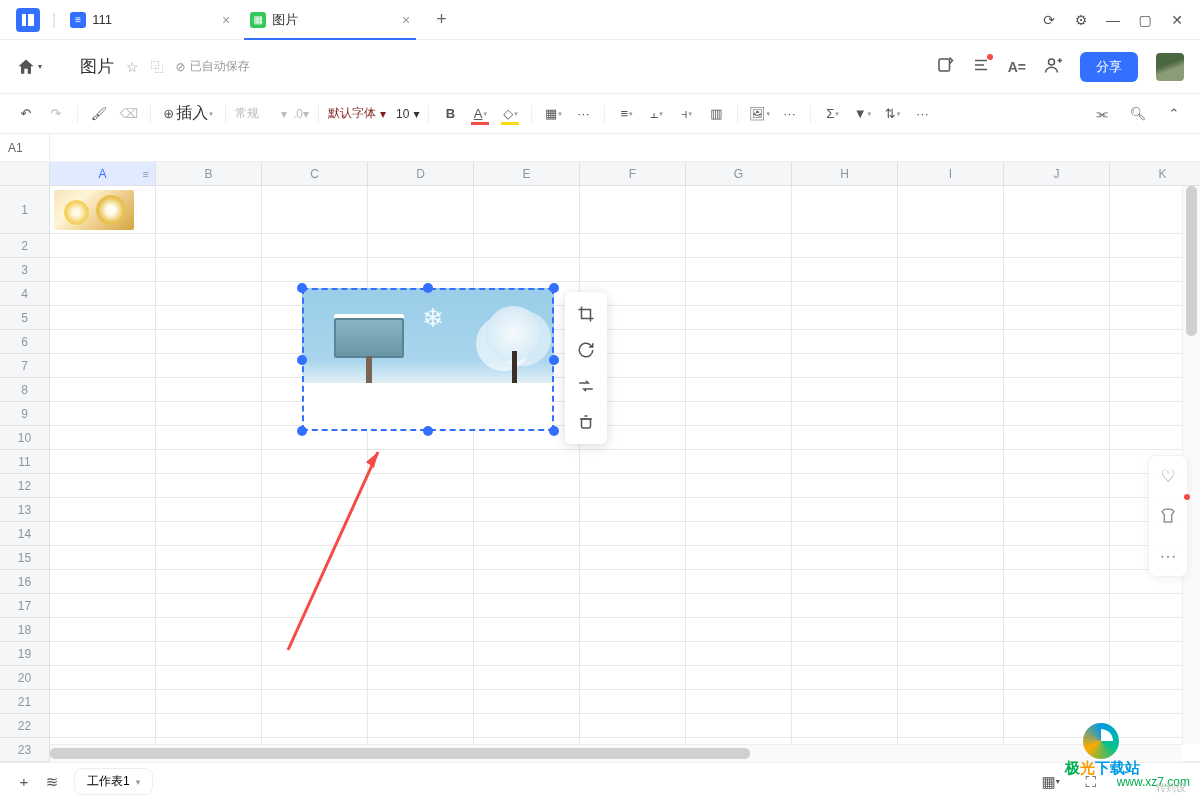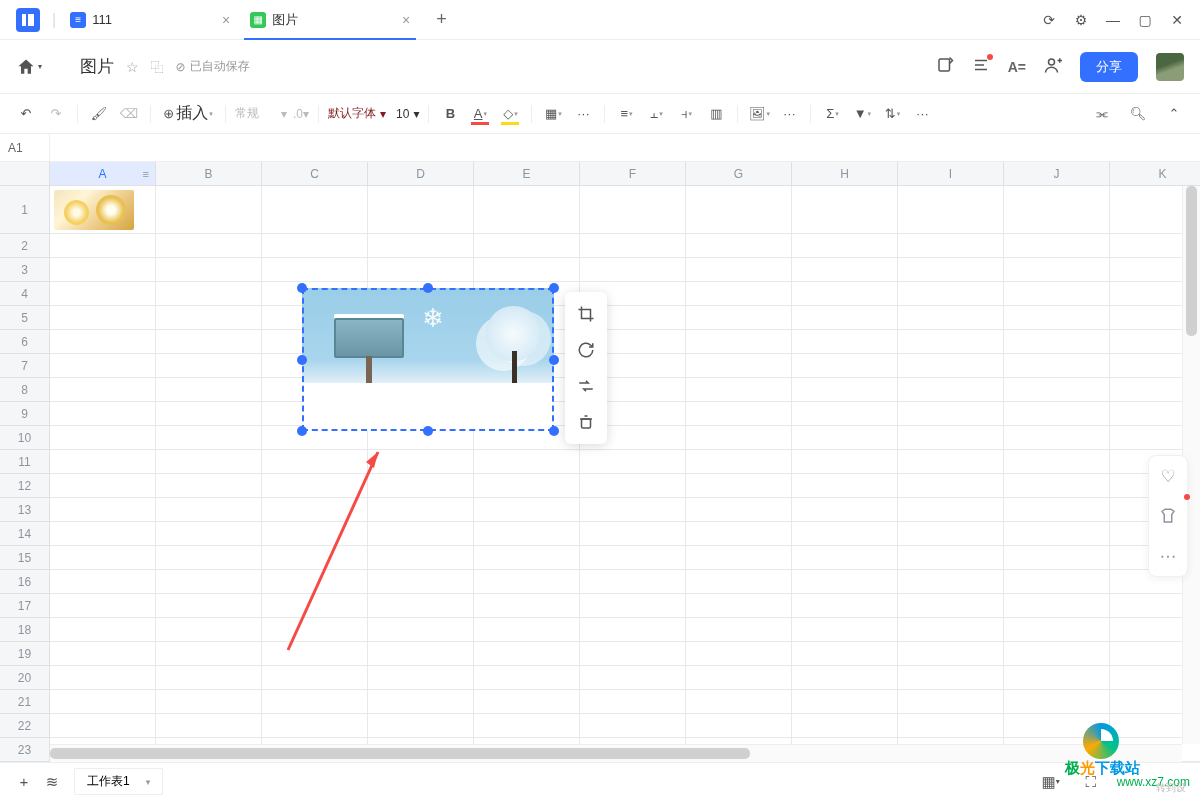--- a/index.html
+++ b/index.html
@@ -99,21 +99,21 @@
 
 
 .v-scroll { position: absolute; right: 0; top: 24px; bottom: 18px; width: 18px; background: #fafafa; border-left: 1px solid #eee; }
 .v-thumb { position: absolute; left: 3px; right: 3px; top: 0; height: 150px; background: #d0d0d0; border-radius: 5px; }
 .h-scroll { position: absolute; left: 50px; right: 18px; bottom: 0; height: 18px; background: #fafafa; border-top: 1px solid #eee; }
 .h-thumb { position: absolute; top: 3px; bottom: 3px; left: 0; width: 700px; background: #d0d0d0; border-radius: 5px; }
 
 
 .bottom-bar { height: 38px; display: flex; align-items: center; border-top: 1px solid #eee; padding: 0 10px; font-size: 12px; }
 .bb-btn { width: 28px; height: 28px; display: flex; align-items: center; justify-content: center; color: #555; cursor: pointer; font-size: 15px; }
-.sheet-tab { display: flex; align-items: center; padding: 4px 12px; border: 1px solid #eee; border-radius: 1px; margin-left: 8px; gap: 16px; font-size: 12px; }
+.sheet-tab { display: flex; align-items: center; padding: 4px 12px; border: 1px solid #eee; border-radius: 8px; margin-left: 8px; gap: 6px; font-size: 12px; }
 .bottom-right { margin-left: auto; display: flex; align-items: center; gap: 12px; color: #666; }
 .zoom-txt { font-size: 12px; }
 
 
 .watermark-logo { position: absolute; right: 60px; bottom: 22px; z-index: 20; pointer-events: none; display: flex; align-items: center; flex-direction: column; }
 .wm-swirl { width: 36px; height: 36px; border-radius: 50%; background: conic-gradient(#0099e5, #00c389, #ffaa00, #0099e5); position: relative; }
 .wm-swirl::after { content: ""; position: absolute; inset: 6px; border-radius: 50%; background: conic-gradient(#fff 0 25%, transparent 25%); }
 .wm-text { font-size: 15px; font-weight: bold; margin-left: 4px; }
 .wm-text .g { color: #00b050; } .wm-text .o { color: #ff9900; } .wm-text .b { color: #0099e5; }
 .sub-wm { position: absolute; right: 14px; bottom: 5px; font-size: 10px; color: #bbb; z-index: 20; }

